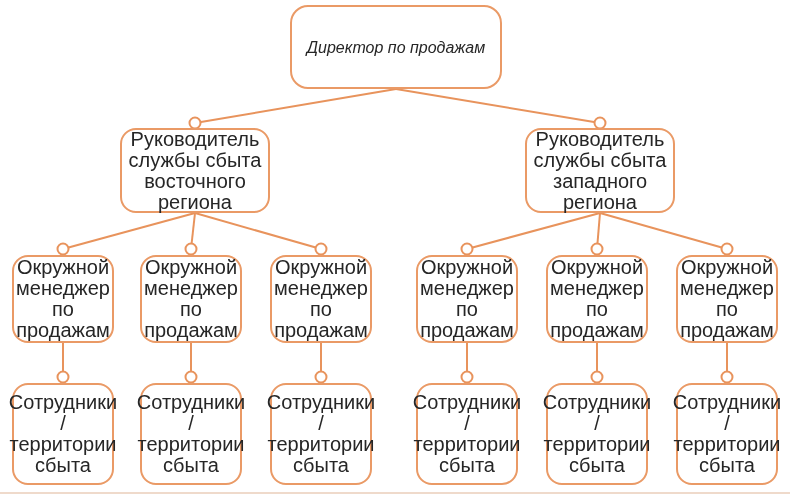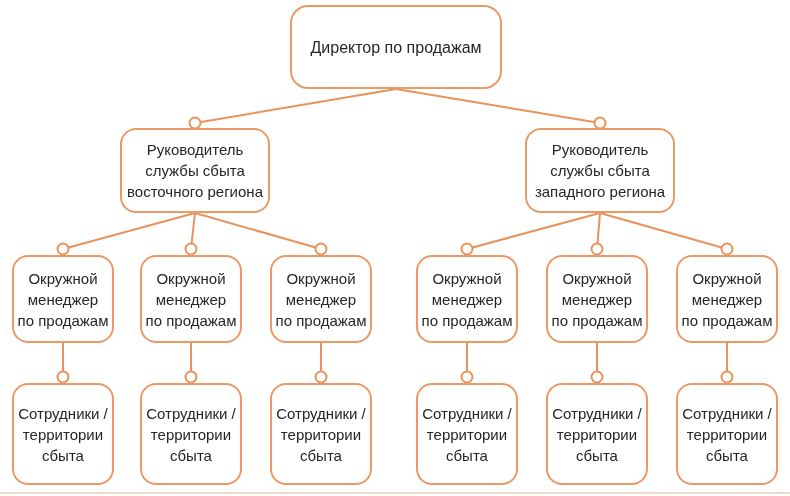--- a/index.html
+++ b/index.html
@@ -30,26 +30,27 @@
     box-sizing: border-box;
     background: #ffffff;
     border: 2px solid #ea9a66;
     border-radius: 16px;
     display: flex;
     align-items: center;
     justify-content: center;
     text-align: center;
     white-space: pre-line;
     color: #262626;
-    font-size: 15px;
+    font-size: 20px;
     line-height: 21px;
   }
   .node--root {
     font-size: 16px;
     border-radius: 18px;
+    font-style: italic;
   }
   .bottom-rule {
     position: absolute;
     left: 0;
     top: 492px;
     width: 790px;
     height: 2px;
     background: #e9cdb9;
     opacity: 0.75;
   }

